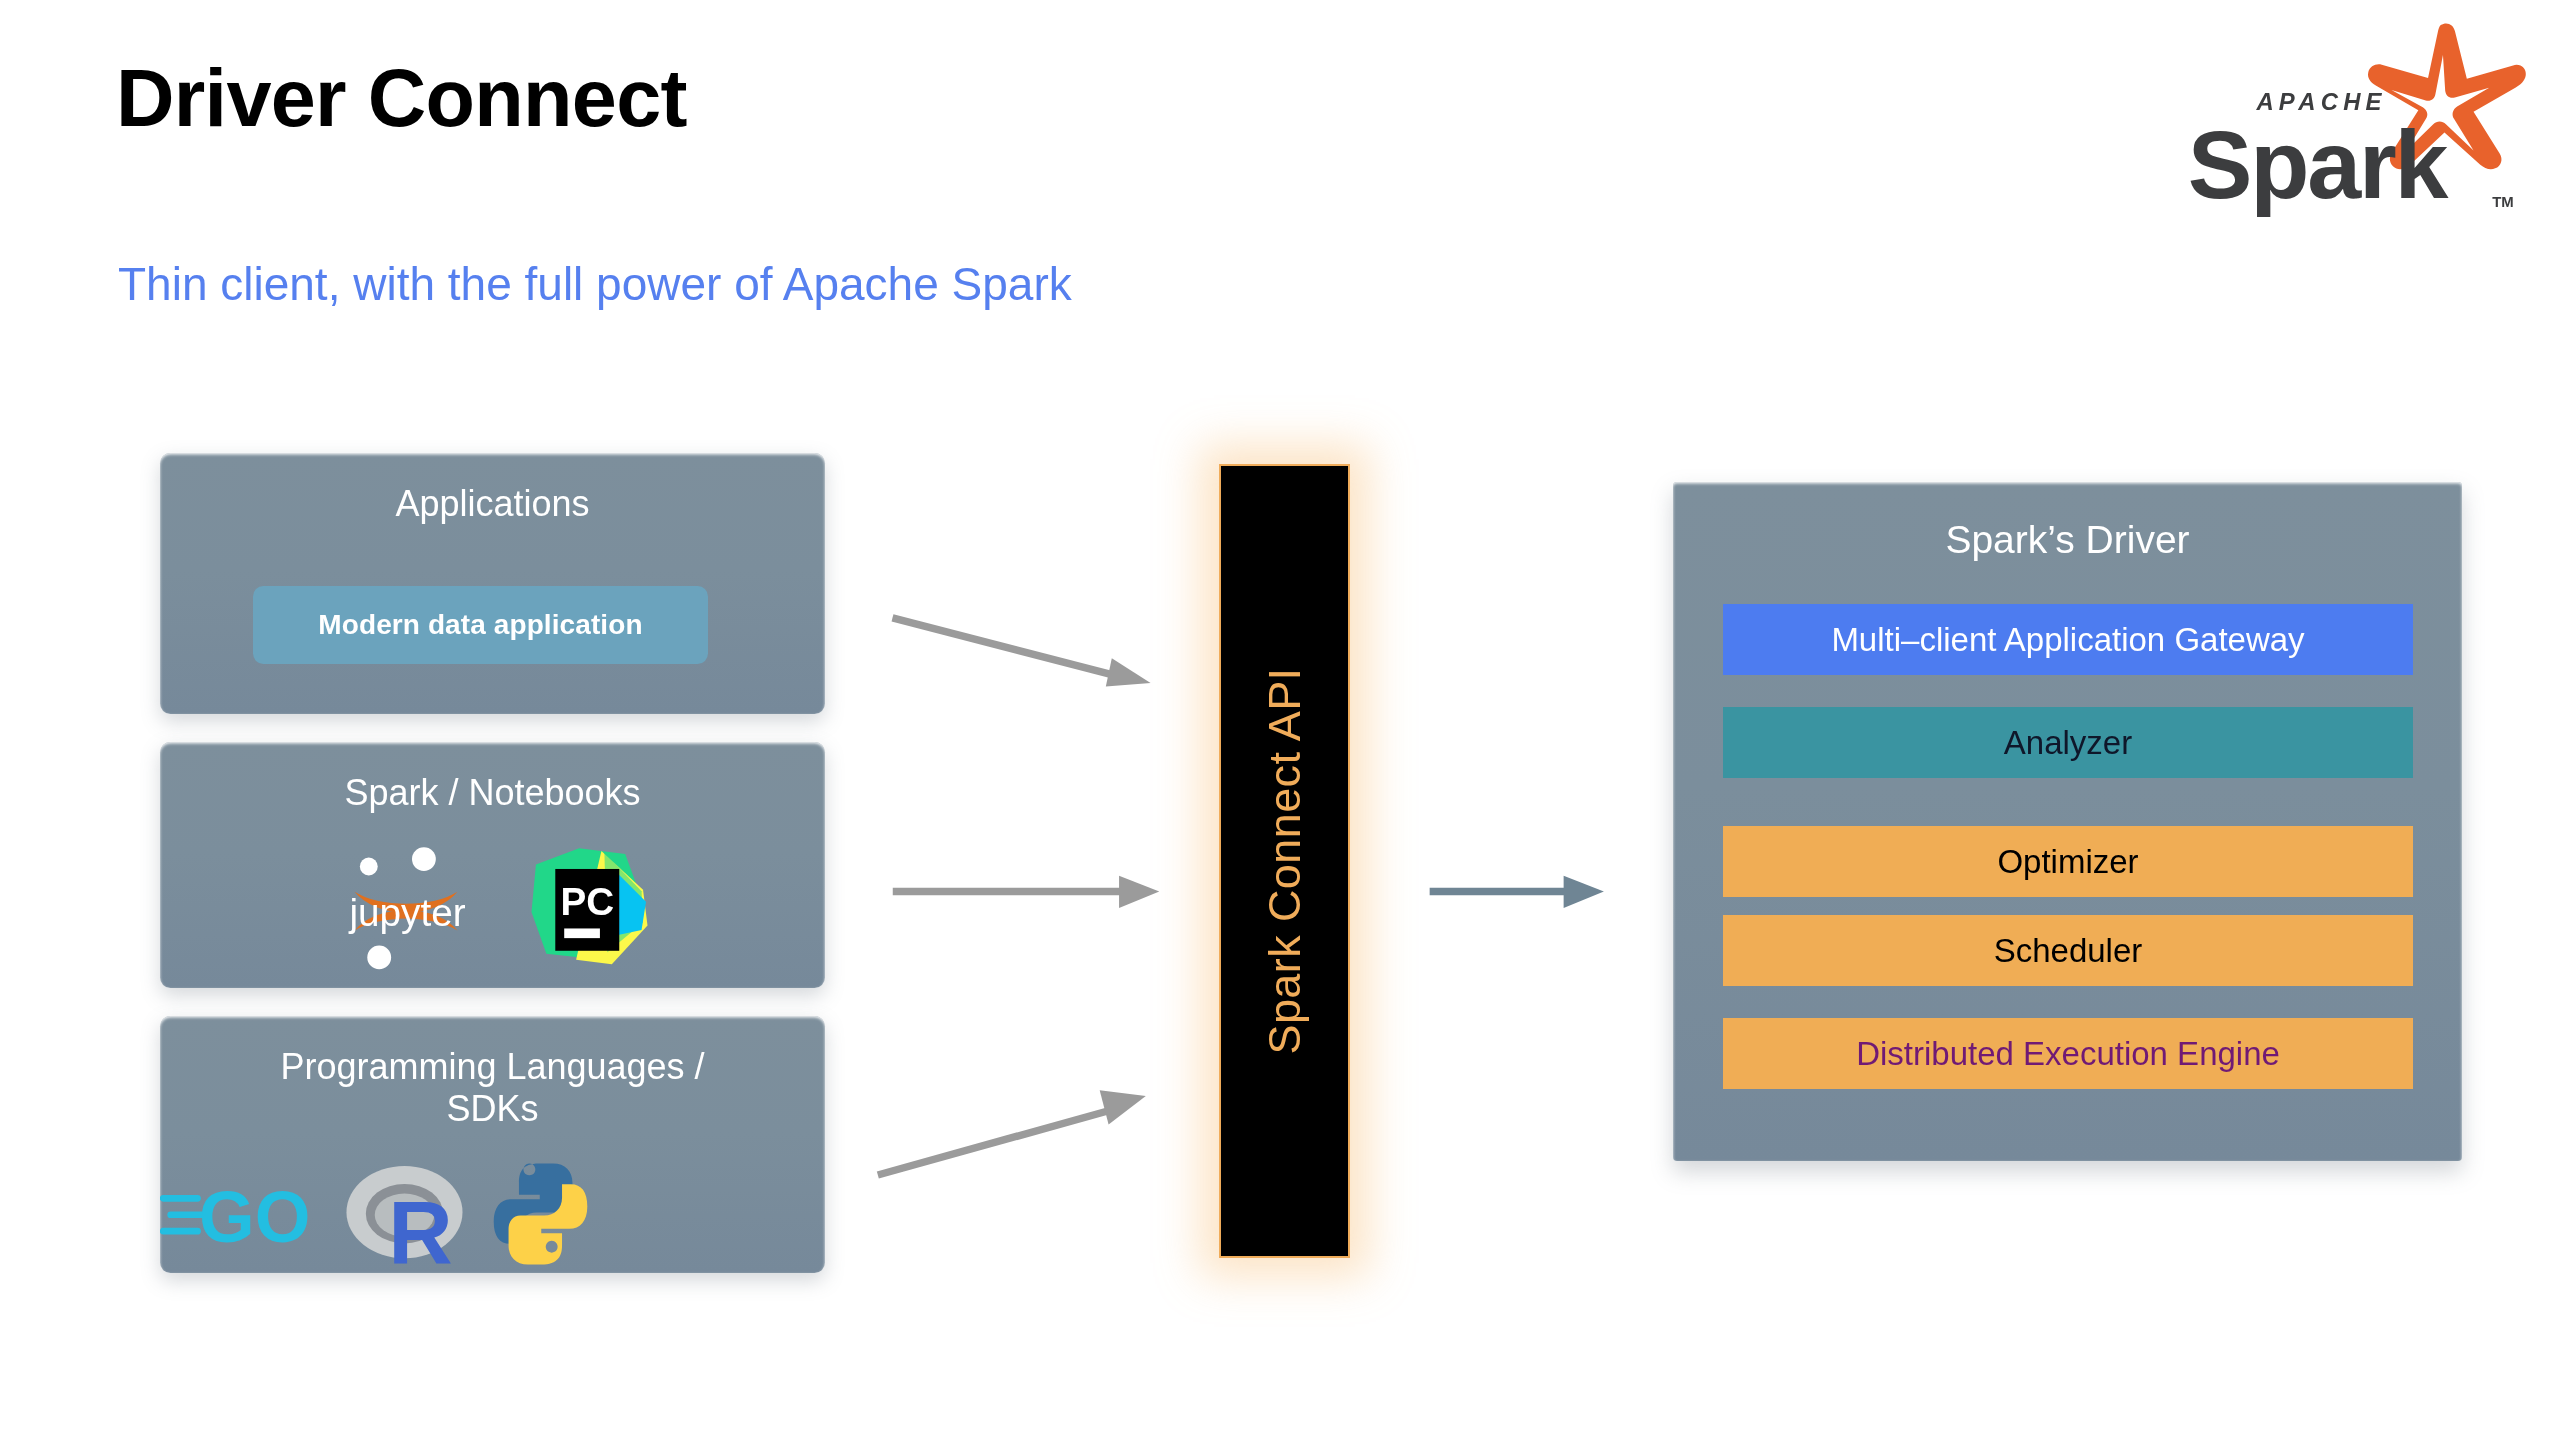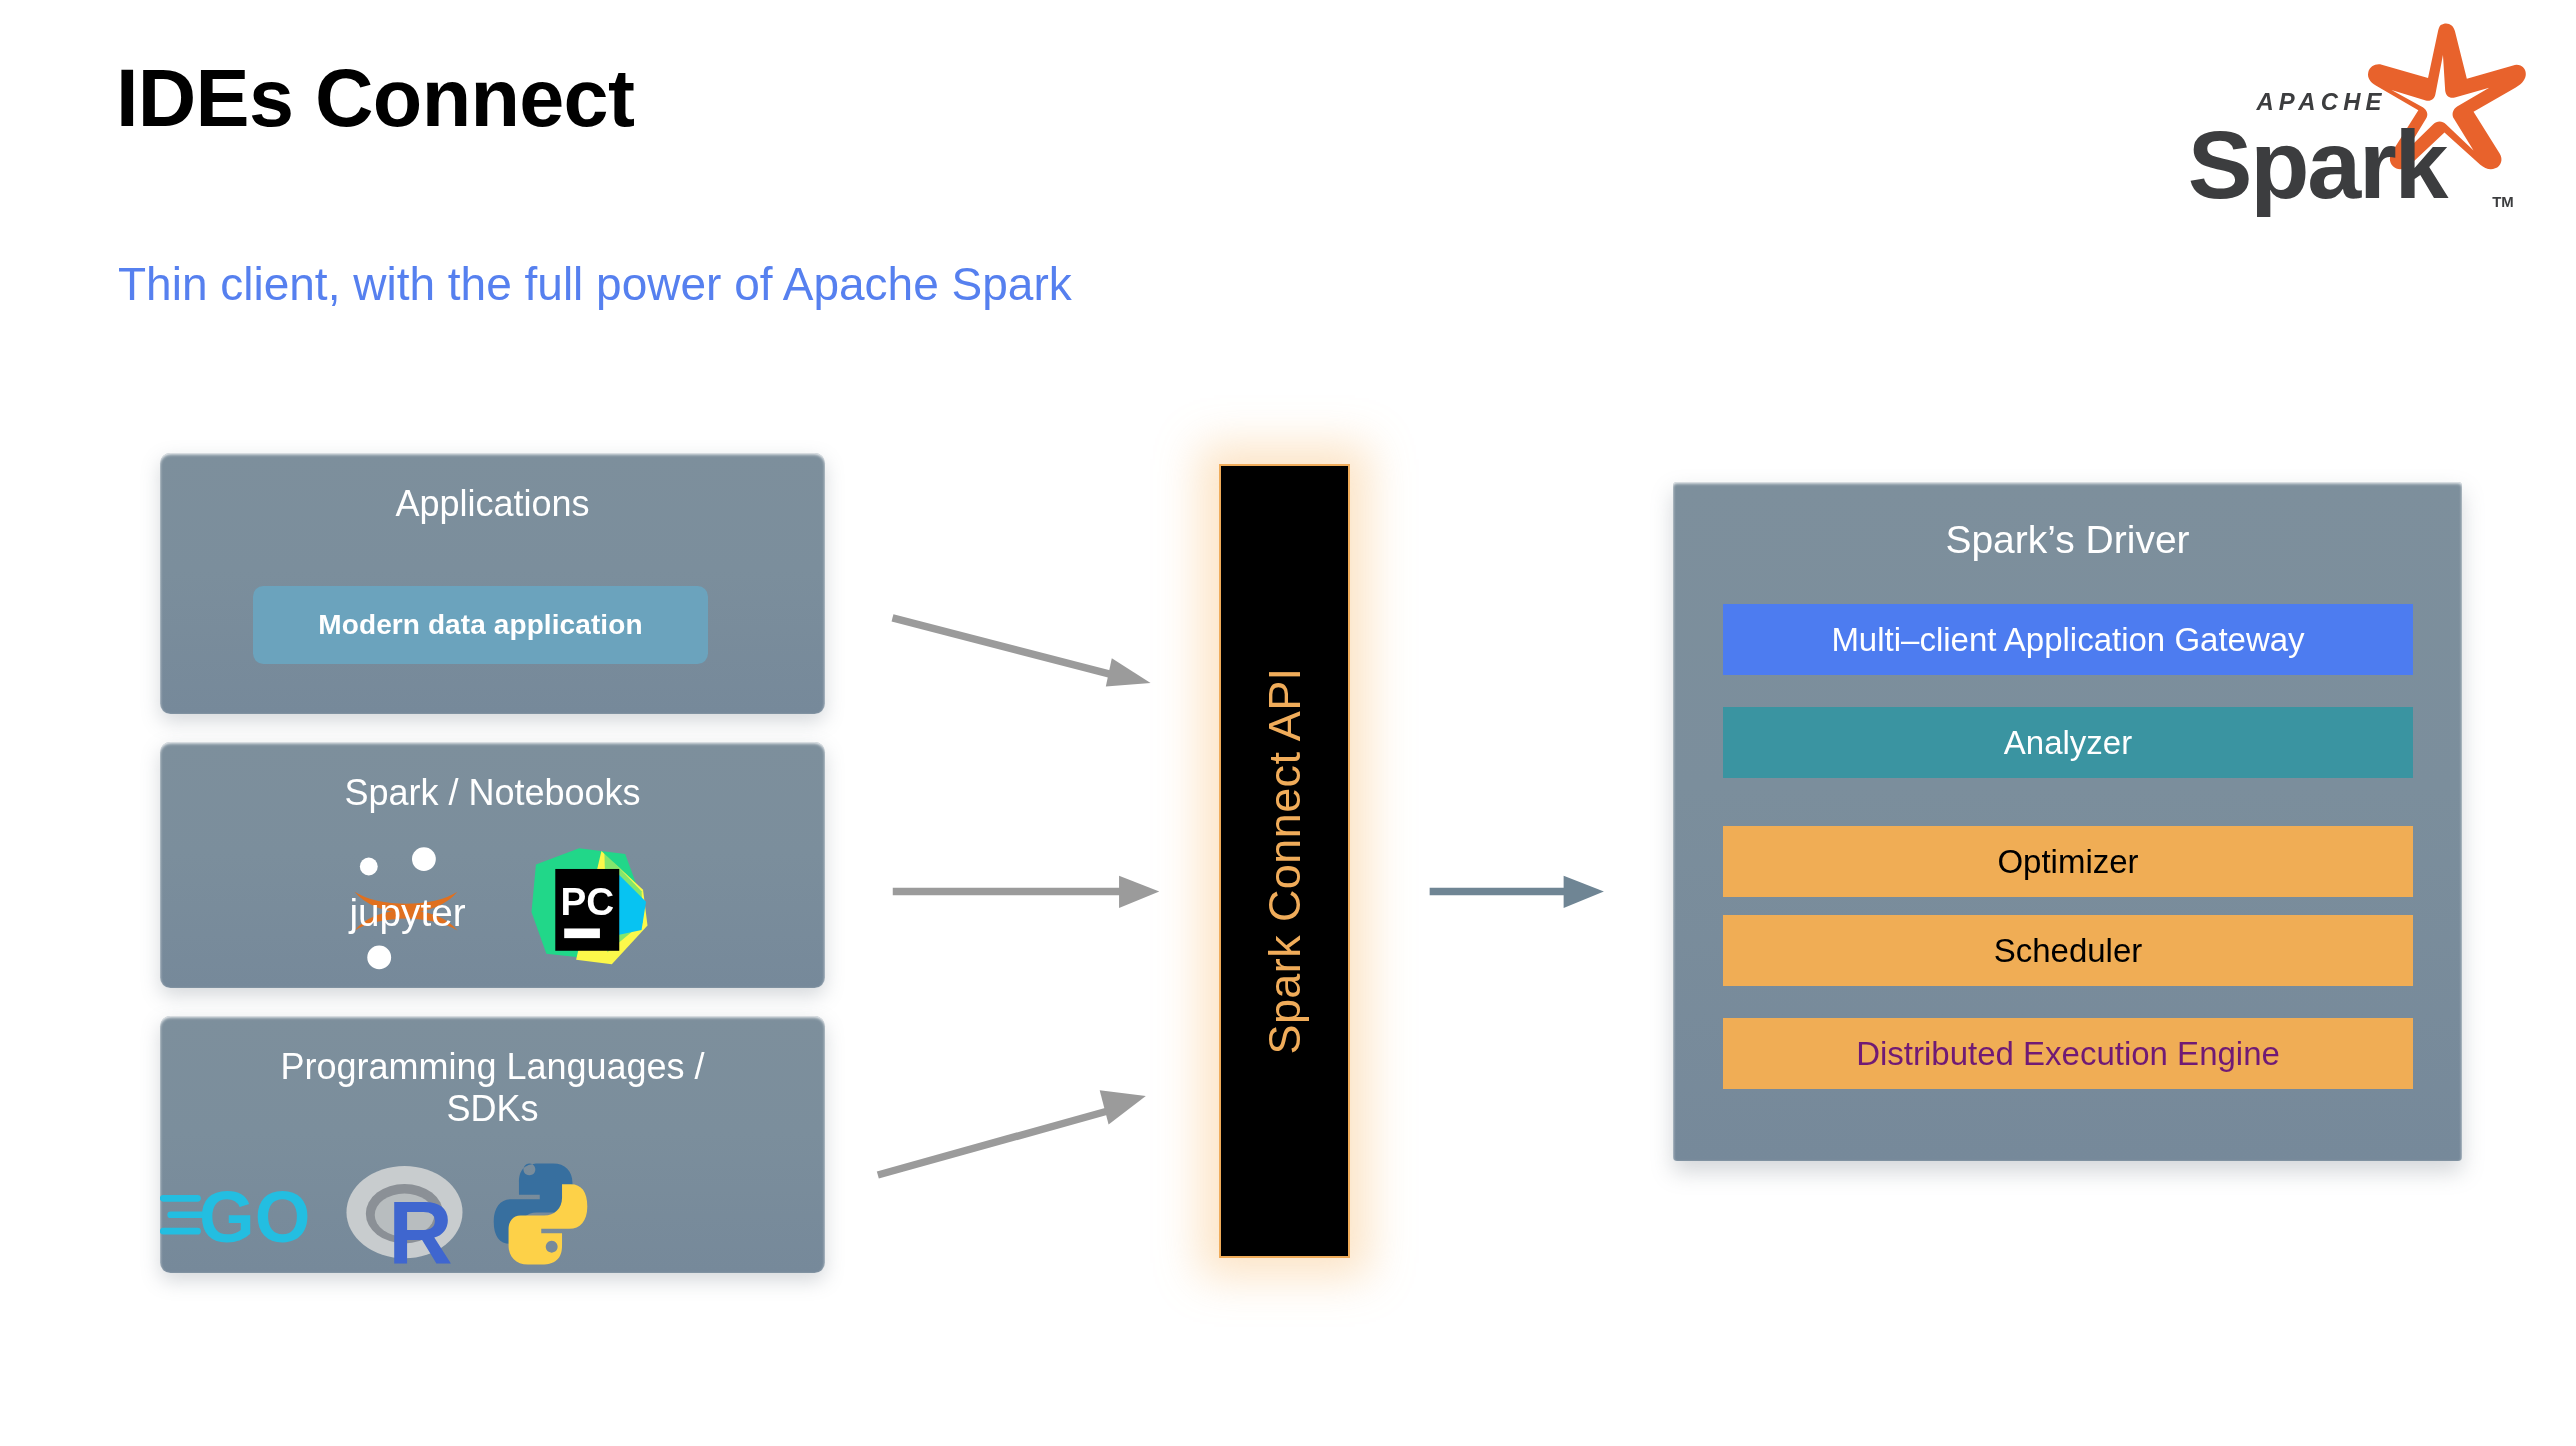--- a/index.html
+++ b/index.html
@@ -166,36 +166,36 @@
     position: absolute;
     left: 50px;
     width: 690px;
     height: 71px;
     display: flex;
     align-items: center;
     justify-content: center;
     font-size: 33px;
   }
   #driver-row-0 { top: 122px; background: #4d7cf0; color: #ffffff; font-weight: 400; }
-  #driver-row-1 { top: 225px; background: #3a94a1; color: #ffffff; font-weight: 400; }
+  #driver-row-1 { top: 225px; background: #3a94a1; color: #0f172a; font-weight: 400; }
   #driver-row-2 { top: 344px; background: #f0ad55; color: #000000; font-weight: 400; }
   #driver-row-3 { top: 433px; background: #f0ad55; color: #000000; font-weight: 400; }
   #driver-row-4 { top: 536px; background: #f0ad55; color: #701a75; font-weight: 400; }
 
   
   .arrow-svg { position: absolute; overflow: visible; }
   #arrow-applications-to-api { left: 891px; top: 612px;  width: 276px; height: 97px; }
   #arrow-ides-to-api         { left: 891px; top: 858px; width: 276px; height: 67px; }
   #arrow-languages-to-api    { left: 876px; top: 1044px; width: 291px; height: 134px; }
   #arrow-api-to-driver       { left: 1428px; top: 858px; width: 179px; height: 67px; }
 </style>
 </head>
 <body>
 
-<div id="slide-title">IDEs Connect</div>
+<div id="slide-title">Driver Connect</div>
 <div id="slide-subtitle">Thin client, with the full power of Apache Spark</div>
 
 <svg id="spark-logo" viewBox="0 0 520 265" xmlns="http://www.w3.org/2000/svg">
 
   <path d="M399 8 C407 3 416 7 418 16 L434 80 L496 62 C506 59 514 66 513 75 C512 83 506 88 499 92 L443 124 L478 180 C483 188 480 197 472 200 C465 203 458 200 452 195 L404 152 L357 196 C350 202 341 203 335 197 C329 191 330 183 335 176 L369 122 L312 89 C305 85 300 79 302 71 C304 63 312 59 320 61 L382 79 L395 18 C396 13 397 10 399 8 Z
            M402 48 L392 100 C391 107 385 111 379 109 L333 95 L375 118 C381 122 383 128 379 134 L354 175 L389 141 C394 136 401 136 406 141 L443 176 L417 134 C413 128 415 121 421 117 L464 92 L418 105 C411 107 406 103 405 96 Z" fill="#e8622c"></path>
 
   <text x="152" y="122" font-family="'Liberation Sans', sans-serif" font-size="32" font-weight="700" font-style="italic" letter-spacing="7" fill="#3c3d3f">APACHE</text>
 
   <text x="60" y="240" font-family="'Liberation Sans', sans-serif" font-size="130" font-weight="700" fill="#3c3d3f" letter-spacing="-3">Spark</text>

